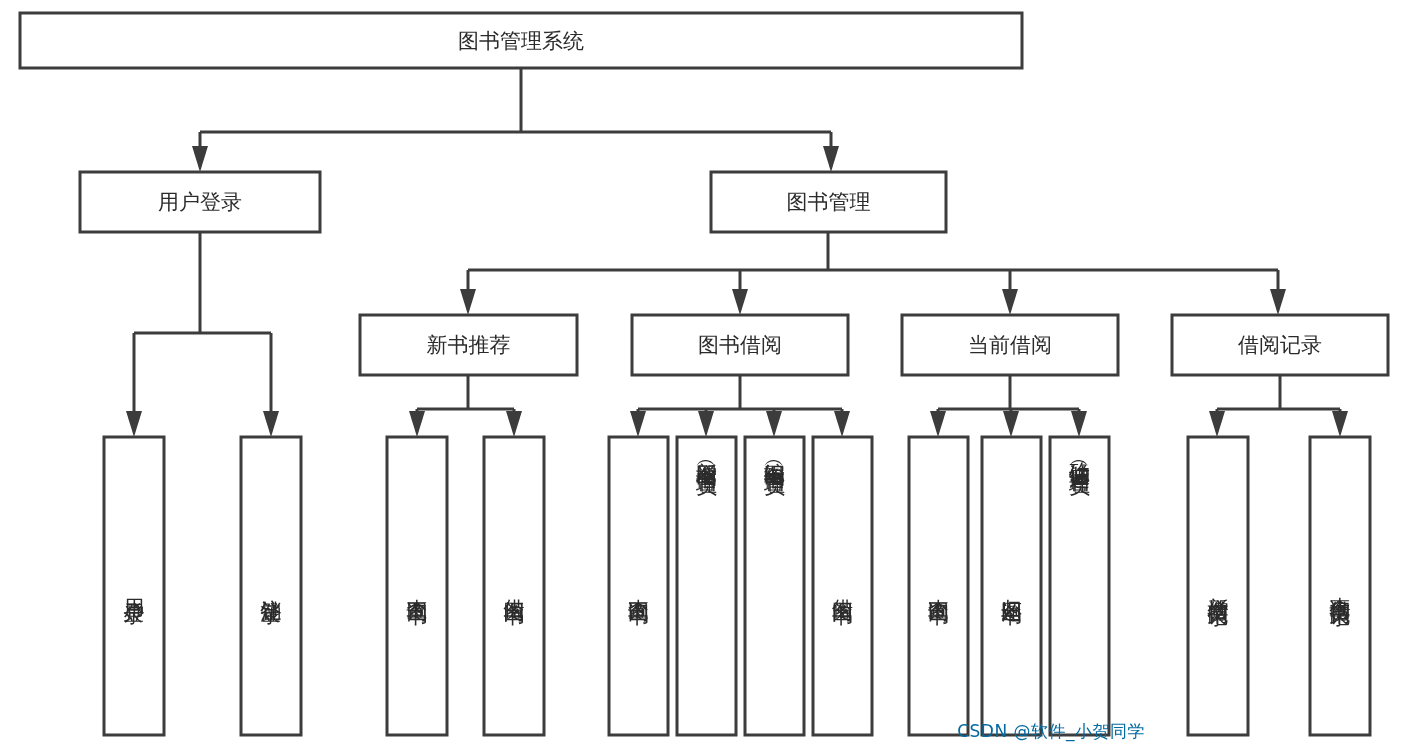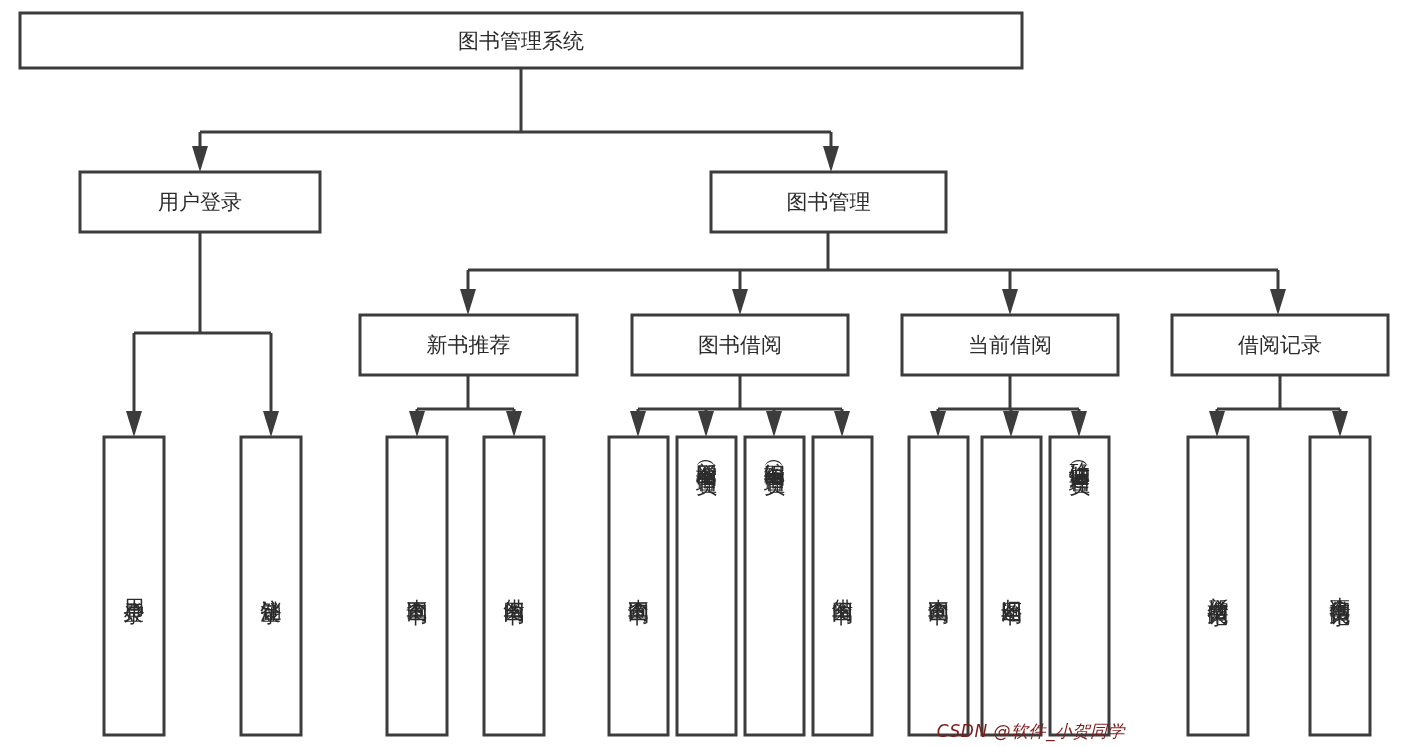--- a/index.html
+++ b/index.html
@@ -62,28 +62,27 @@
     text-orientation: upright;
     font-family: "DejaVu Sans", "Liberation Sans", sans-serif;
     font-size: 21px;
     line-height: 1.05;
     letter-spacing: 2px;
     color: #2b2b2b;
     white-space: nowrap;
   }
   #watermark {
     position: absolute;
-    right: 24px;
+    right: 4px;
     bottom: 4px;
     font-family: "DejaVu Sans", "Liberation Sans", sans-serif;
     font-size: 17px;
-    color: #7f1d1d;
+    color: #0369a1;
     white-space: nowrap;
     letter-spacing: 0.5px;
-    font-style: italic;
   }
 </style>
 </head>
 <body>
 
 <div id="diagram-root">
 
   <svg id="diagram-svg" viewBox="0 0 1405 747" xmlns="http://www.w3.org/2000/svg">
     <g id="connectors-layer">
         <g>

